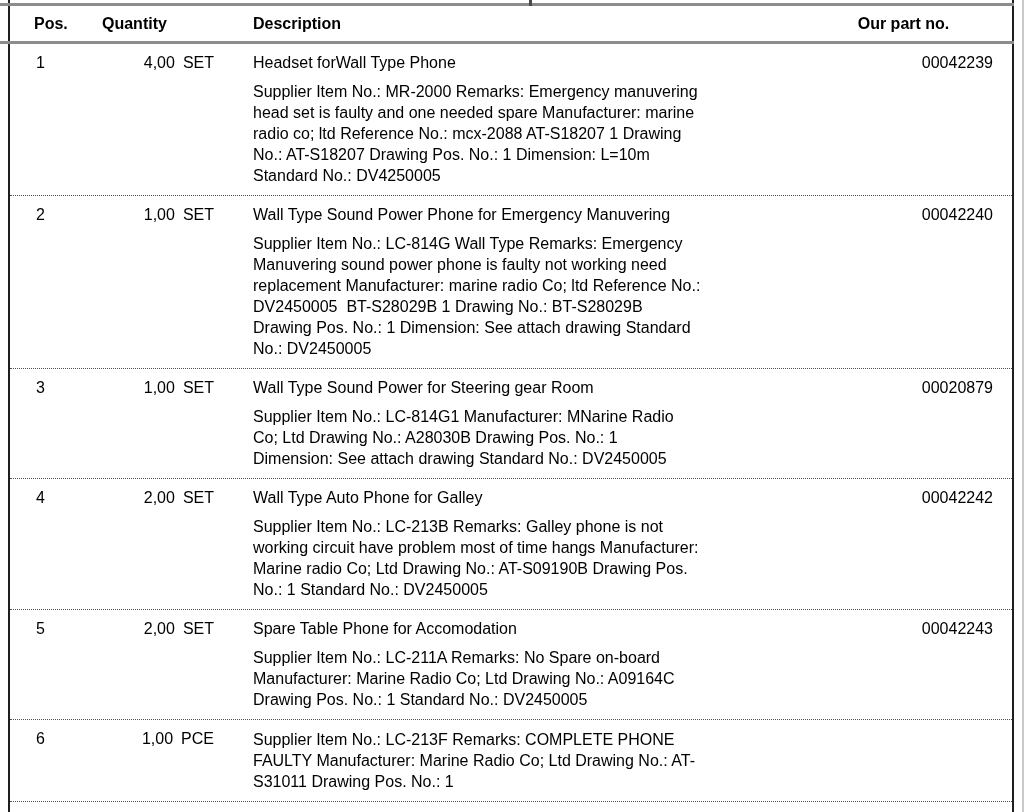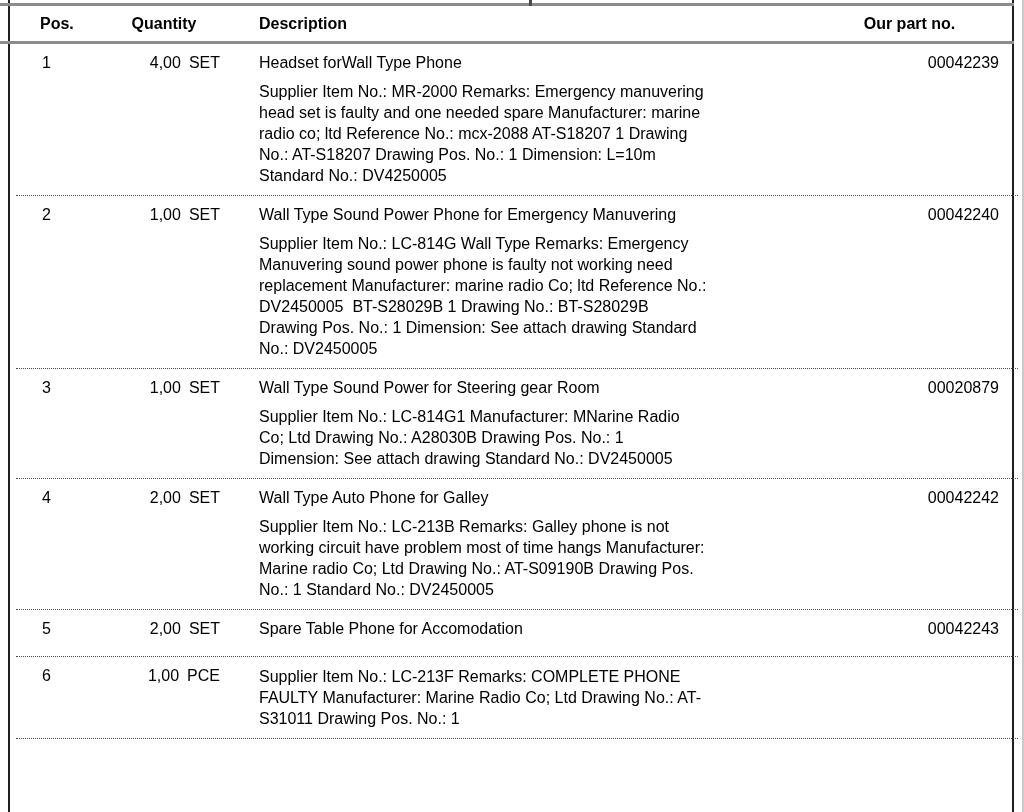--- a/index.html
+++ b/index.html
@@ -12,27 +12,27 @@
     overflow:hidden;
   }
   
   .border-left{position:absolute;left:8px;top:0;height:812px;width:2px;background:#1f1f1f;}
   .border-right{position:absolute;left:1012px;top:0;height:812px;width:2px;background:#1f1f1f;}
   .page-edge{position:absolute;left:1022px;top:0;height:812px;width:2px;background:#c9c9c9;}
   .rule-top{position:absolute;left:0;top:3px;width:1014px;height:2.5px;background:#8c8c8c;}
   .tick-top{position:absolute;left:529px;top:0;width:2.5px;height:6px;background:#4a4a4a;}
   .rule-header{position:absolute;left:0;top:41px;width:1014px;height:2.5px;background:#8c8c8c;}
 
-  .table{position:absolute;left:16px;top:6px;width:1002px;font-size:16px;}
+  .table{position:absolute;left:10px;top:6px;width:1002px;font-size:16px;}
   .header-row{
     display:grid;grid-template-columns:92px 112px 600px 1fr;
     height:35px;align-items:center;font-weight:bold;font-size:16px;
   }
   .h-pos{padding-left:24px;}
-  .h-qty{text-align:center;}
+  .h-qty{text-align:left;}
   .h-desc{padding-left:39px;}
   .h-part{text-align:center;padding-right:19px;}
 
   .rows{margin-top:3px;}
   .row{
     display:grid;grid-template-columns:92px 112px 600px 1fr;
     padding:9px 0;
     border-bottom:1px dotted #4d4d4d;
   }
   .c-pos{padding-left:26px;line-height:19px;}
@@ -118,20 +118,23 @@
 No.: 1 Standard No.: DV2450005</div>
         </div>
         <div class="c-part">00042242</div>
       </div>
 
       <div class="row">
         <div class="c-pos">5</div>
         <div class="c-qty"><span>2,00</span><span class="unit">SET</span></div>
         <div class="c-desc">
           <div class="title">Spare Table Phone for Accomodation</div>
+          <div class="detail">Supplier Item No.: LC-211A Remarks: No Spare on-board
+Manufacturer: Marine Radio Co; Ltd Drawing No.: A09164C
+Drawing Pos. No.: 1 Standard No.: DV2450005</div>
         </div>
         <div class="c-part">00042243</div>
       </div>
 
       <div class="row">
         <div class="c-pos">6</div>
         <div class="c-qty"><span>1,00</span><span class="unit">PCE</span></div>
         <div class="c-desc">
           <div class="detail">Supplier Item No.: LC-213F Remarks: COMPLETE PHONE
 FAULTY Manufacturer: Marine Radio Co; Ltd Drawing No.: AT-

